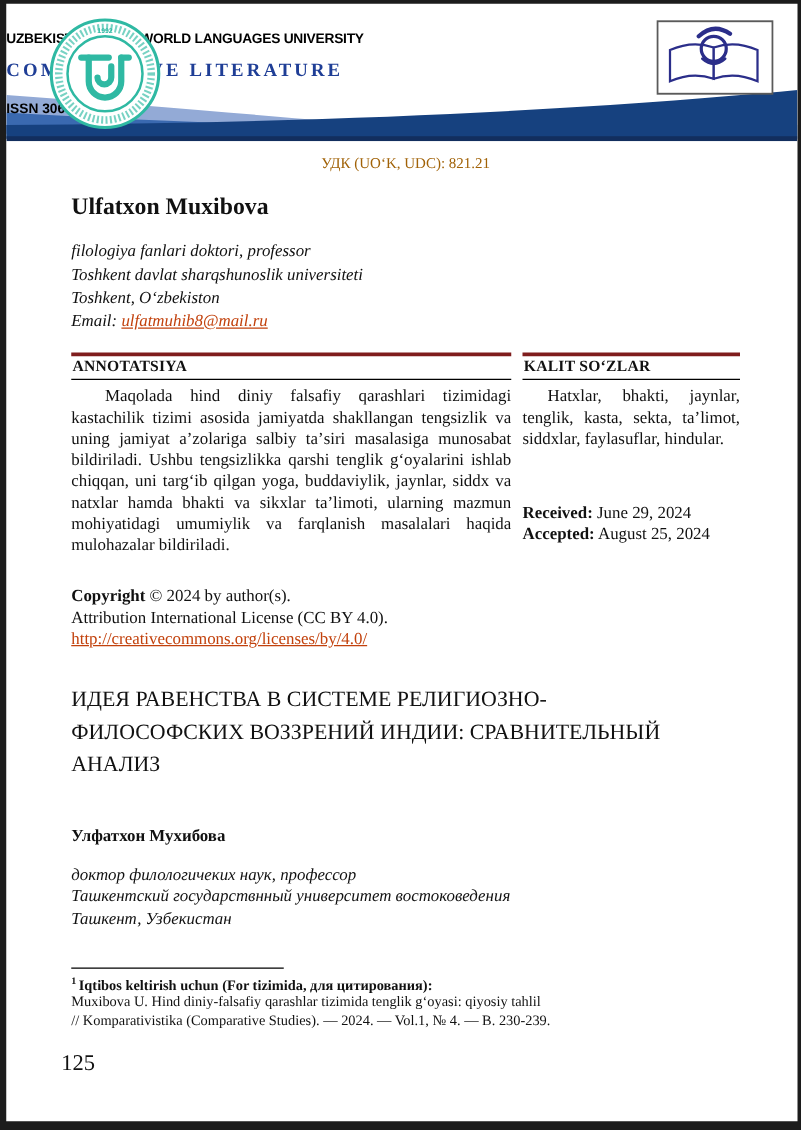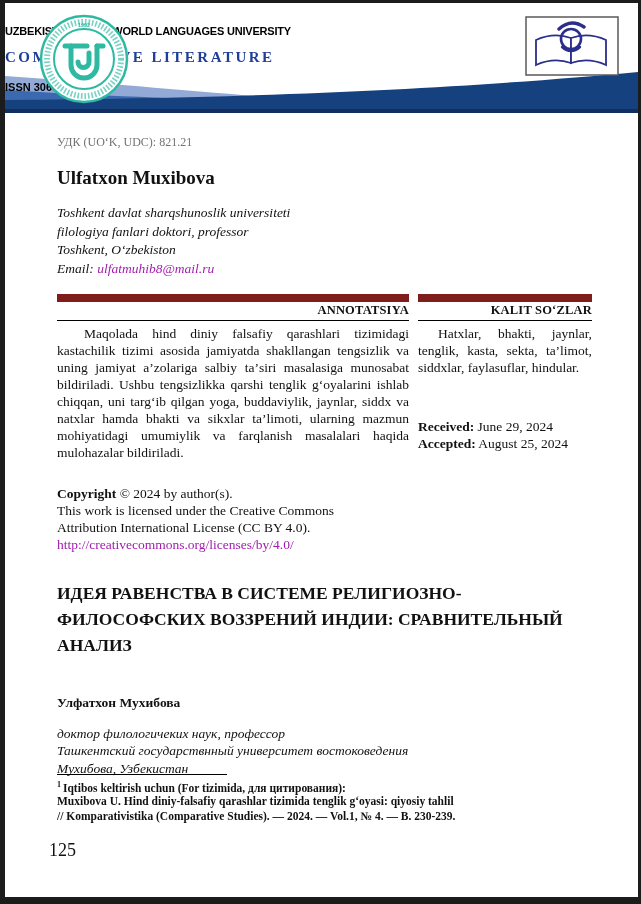--- a/index.html
+++ b/index.html
@@ -25,49 +25,49 @@
   }
   .hdr-issn {
     position:absolute; left:0; right:0; top:78px;
     font-family:"Liberation Sans", sans-serif; font-weight:bold;
     font-size:11px; color:#000;
   }
   .logo-left { position:absolute; left:33px; top:10px; z-index:4; }
   .logo-right { position:absolute; left:520px; top:13px; z-index:4; }
   
   .content { padding:8px 46px 0 52px; }
-  .udc { margin-top:14px; text-align:left; font-size:12px; color:#737373; }
+  .udc { margin-top:2px; text-align:center; font-size:12px; color:#a16207; }
   .title { margin-top:4px; font-size:19px; font-weight:bold; line-height:1.3; letter-spacing:0.2px; }
   .title sup { font-size:12px; }
   .author { margin-top:17px; font-size:19px; font-weight:bold; }
   .affil { margin-top:15px; font-style:italic; font-size:13.5px; line-height:1.38; }
-  a.lnk { color:#a21caf; cursor:pointer; }
+  a.lnk { color:#c2410c; text-decoration:underline; cursor:pointer; }
   
   .meta-table { margin-top:15px; display:flex; gap:9px; }
   .col-left { width:352px; }
   .col-right { flex:1; }
   .col-head {
     font-weight:bold; font-size:12.5px; letter-spacing:0.2px;
-    border-top:8px solid #7f1d1d; border-bottom:1.5px solid #000; padding:1px 0 2px 1px;text-align:right;
+    border-top:3px solid #7f1d1d; border-bottom:1.5px solid #000; padding:1px 0 2px 1px;
   }
   .abstract { margin-top:4px; font-size:13.5px; line-height:1.27; text-align:justify; text-indent:27px; }
   .copyright { margin-top:23px; font-size:13.5px; line-height:1.27; }
   .keywords { margin-top:4px; font-size:13.5px; line-height:1.27; text-align:justify; text-indent:20px; }
   .dates { margin-top:42px; font-size:13.5px; line-height:1.28; }
   .dates .item { margin:0; }
   
-  .ru-title { margin-top:28px; font-size:17.5px; font-weight:bold; line-height:1.48; width:96%; }
+  .ru-title { margin-top:28px; font-size:17.5px; font-weight:normal; line-height:1.48; width:96%; }
   .ru-author { margin-top:36px; font-size:13.5px; font-weight:bold; }
   .ru-affil { margin-top:14px; font-style:italic; font-size:13.5px; line-height:1.3; }
   
   .footnote { position:absolute; left:52px; top:771px; width:520px; }
   .fn-rule { width:170px; border-top:1.2px solid #000; margin-bottom:5px; }
   .fn-l1 { font-size:11.5px; font-weight:bold; }
   .fn-l1 sup { font-size:8px; margin-right:2px; font-weight:bold; }
-  .fn-rest { font-size:11.5px; line-height:1.3;font-weight:bold; }
+  .fn-rest { font-size:11.5px; line-height:1.3; }
   .folio { position:absolute; left:44px; top:837px; font-size:18px;text-align:center; }
 </style>
 </head>
 <body>
 
 <div class="page">
 
   <div class="hdr">
 
     <svg class="hdr-wave" viewBox="0 0 641 52" preserveAspectRatio="none">
@@ -108,54 +108,53 @@
   </div>
 
   <div class="content">
 
     <div class="udc">УДК (UOʻK, UDC): 821.21</div>
 
 
     <div class="author">Ulfatxon Muxibova</div>
 
     <div class="affil">
+      <div>filologiya  fanlari doktori, professor</div>
       <div>Toshkent davlat sharqshunoslik universiteti</div>
-      <div>filologiya  fanlari doktori, professor</div>
       <div>Toshkent, Oʻzbekiston</div>
       <div><span>Email: </span><a class="lnk">ulfatmuhib8@mail.ru</a></div>
     </div>
 
     <div class="meta-table">
       <div class="col-left">
         <div class="col-head">ANNOTATSIYA</div>
         <div class="abstract">Maqolada hind diniy falsafiy qarashlari tizimidagi kastachilik tizimi asosida jamiyatda shakllangan tengsizlik va uning jamiyat aʼzolariga salbiy taʼsiri masalasiga munosabat bildiriladi. Ushbu tengsizlikka qarshi tenglik gʻoyalarini ishlab chiqqan, uni targʻib qilgan yoga, buddaviylik, jaynlar, siddx va natxlar hamda bhakti va sikxlar taʼlimoti, ularning mazmun mohiyatidagi umumiylik va farqlanish masalalari haqida mulohazalar bildiriladi.</div>
         <div class="copyright">
           <div><b>Copyright</b><span> © 2024 by author(s).</span></div>
-          <div>This work is licensed under the Creative Commons</div>
           <div>Attribution International License (CC BY 4.0).</div>
           <div><a class="lnk">http://creativecommons.org/licenses/by/4.0/</a></div>
         </div>
       </div>
 
       <div class="col-right">
         <div class="col-head">KALIT SOʻZLAR</div>
         <div class="keywords">Hatxlar, bhakti, jaynlar, tenglik, kasta, sekta, taʼlimot, siddxlar, faylasuflar, hindular.</div>
         <div class="dates">
           <div class="item"><b>Received:</b><span> June 29, 2024</span></div>
           <div class="item"><b>Accepted:</b><span> August 25, 2024</span></div>
         </div>
       </div>
     </div>
 
     <div class="ru-title">ИДЕЯ РАВЕНСТВА В СИСТЕМЕ РЕЛИГИОЗНО-ФИЛОСОФСКИХ ВОЗЗРЕНИЙ ИНДИИ: СРАВНИТЕЛЬНЫЙ АНАЛИЗ</div>
     <div class="ru-author">Улфатхон Мухибова</div>
     <div class="ru-affil">
       <div>доктор филологичеких наук, профессор</div>
       <div>Ташкентский государствнный университет востоковедения</div>
-      <div>Мухибова, Узбекистан</div>
+      <div>Ташкент, Узбекистан</div>
     </div>
   </div>
 
   <div class="footnote">
     <div class="fn-rule"></div>
     <div class="fn-l1"><sup>1</sup><span>Iqtibos keltirish uchun (For tizimida, для цитирования):</span></div>
     <div class="fn-rest">Muxibova U.  Hind diniy-falsafiy qarashlar tizimida tenglik gʻoyasi: qiyosiy tahlil</div>
     <div class="fn-rest">// Komparativistika (Comparative Studies). — 2024. — Vol.1, № 4. — B. 230-239.</div>
   </div>
 

